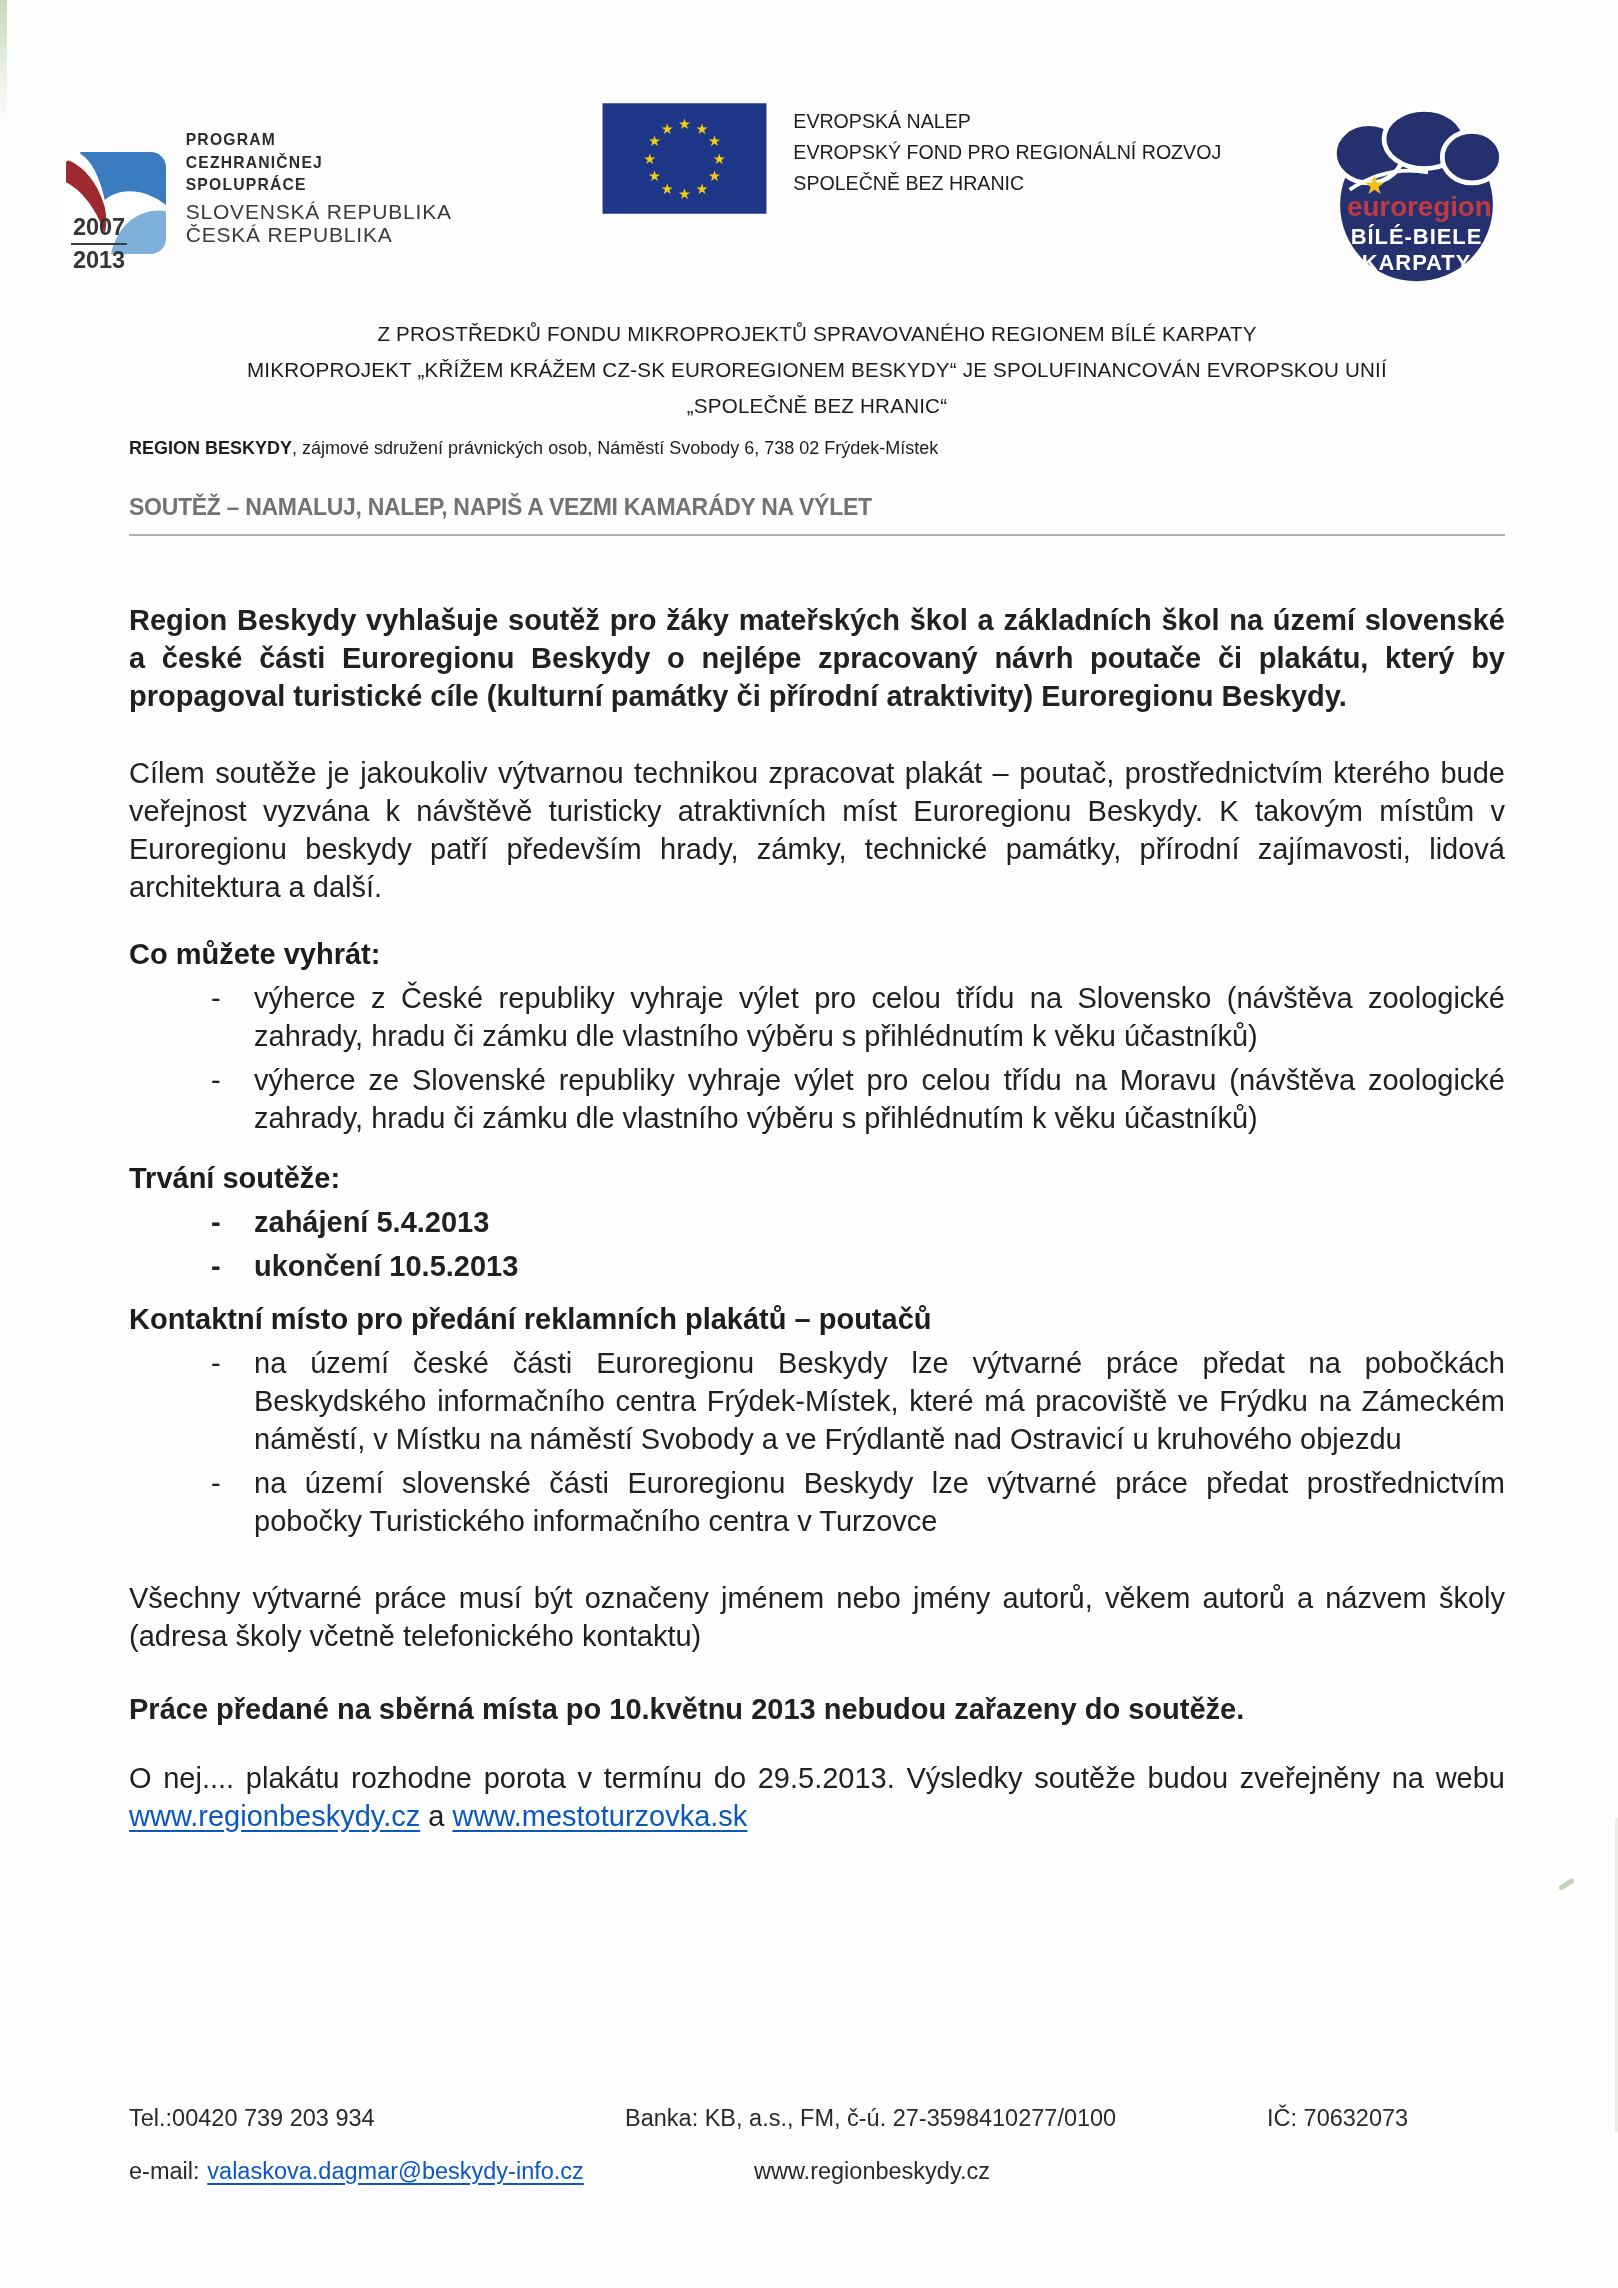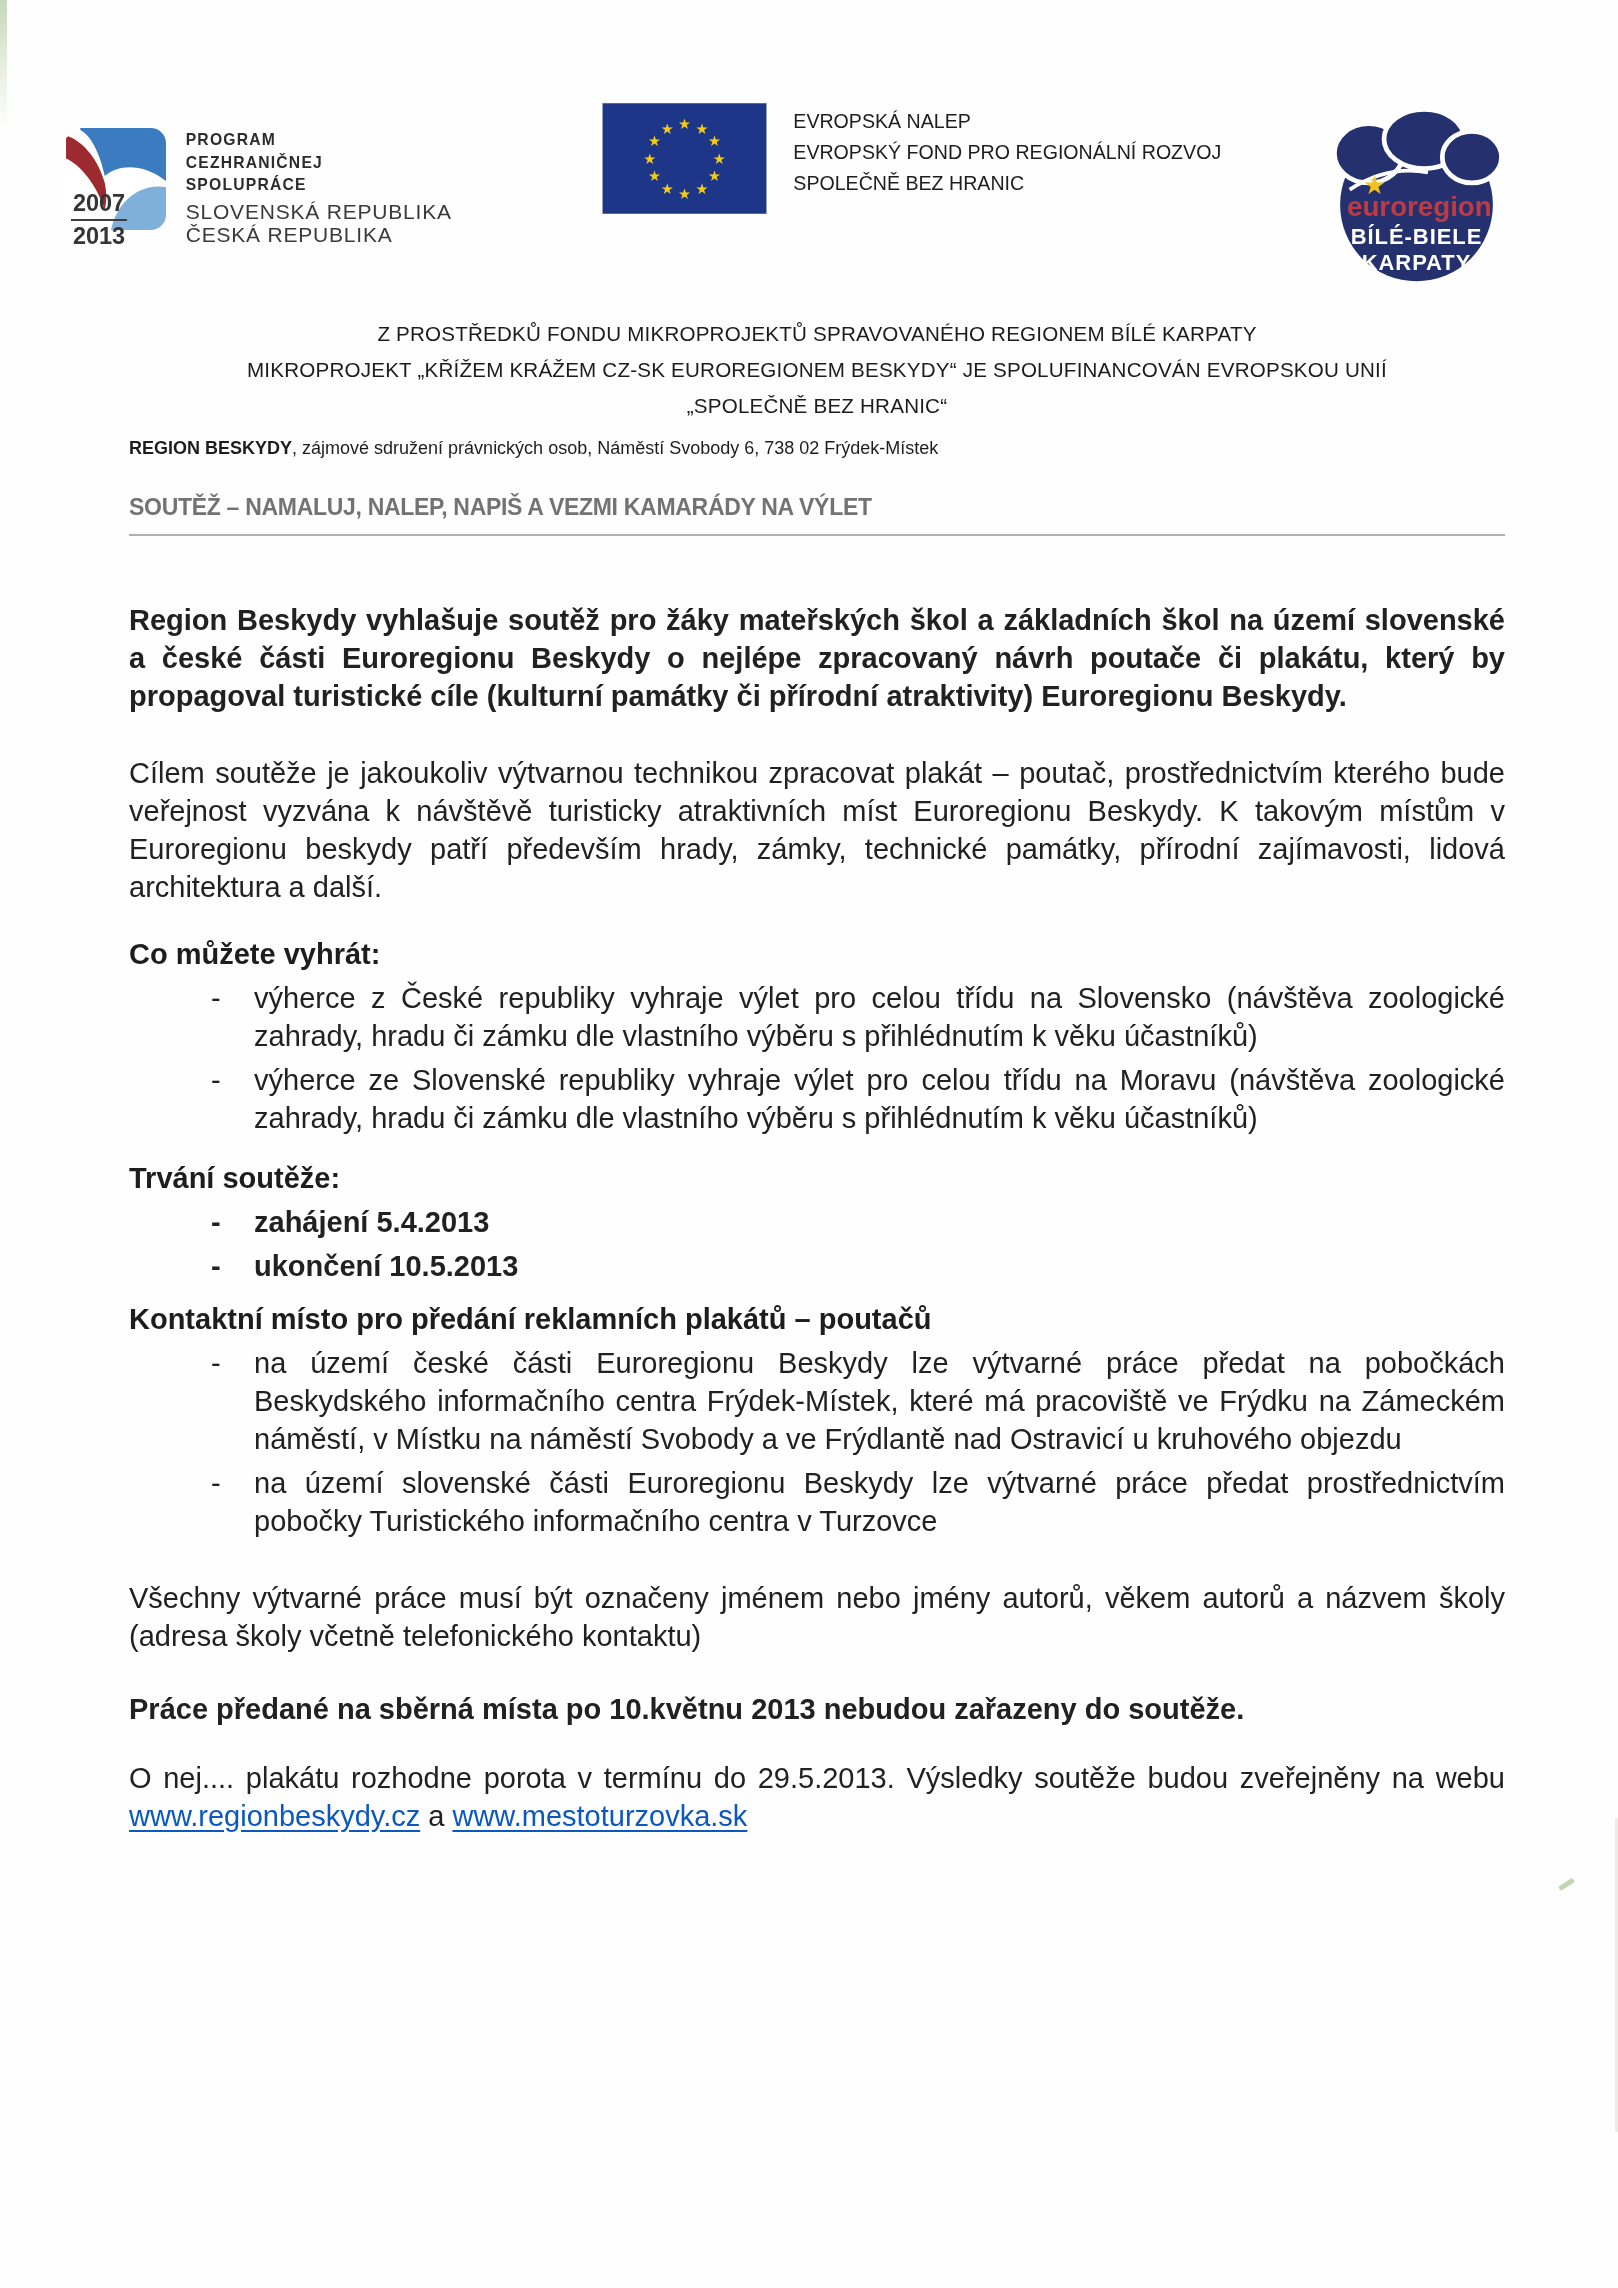--- a/index.html
+++ b/index.html
@@ -9,21 +9,21 @@
   }
   
   .artifact-tl{position:absolute;left:0;top:0;width:6.9px;height:127px;
     background:linear-gradient(180deg,#c6d8ba,#e9f0e2 55%,rgba(255,255,255,0));}
   .artifact-dash{position:absolute;left:1558px;top:1882px;width:16.7px;height:4.9px;
     background:#c3d5b5;transform:rotate(-32deg);border-radius:2px;}
   .artifact-redge{position:absolute;right:0;top:1818px;width:2.9px;height:314px;background:#edebe7;}
 
   
   .logos{position:absolute;left:64px;right:106px;top:90px;display:flex;align-items:flex-start;}
-  .program-mark-wrap{position:relative;width:106px;height:151px;margin-top:38px;}
+  .program-mark-wrap{position:relative;width:106px;height:151px;margin-top:62px;}
   .program-mark{width:102px;height:102px;display:block;}
   .program-years{position:absolute;left:6.9px;top:63px;font-weight:bold;font-size:23.5px;color:#353535;line-height:1.1;}
   .year-top{border-bottom:2.9px solid #3c3c3c;padding:0 2px 2px 2px;display:inline-block;}
   .year-bottom{padding:2.9px 2px 0 2px;}
   .program-text{margin-left:15.7px;padding-top:39px;}
   .pt-bold div{font-size:15.7px;font-weight:bold;letter-spacing:1.2px;color:#2c2c2c;line-height:22.5px;}
   .pt-reg{margin-top:4.9px;}
   .pt-reg div{font-size:21px;letter-spacing:0.8px;color:#3a3a3a;line-height:22.5px;font-weight:400;}
 
   .logo-eu{display:flex;margin-left:149px;}
@@ -192,15 +192,26 @@
     </div>
 
     <div class="para p-marking">Všechny výtvarné práce musí být označeny jménem nebo jmény autorů, věkem autorů a názvem školy (adresa školy včetně telefonického kontaktu)</div>
 
     <div class="para p-deadline">Práce předané na sběrná místa po 10.květnu 2013 nebudou zařazeny do soutěže.</div>
 
     <div class="results"><span>O nej.... plakátu rozhodne porota v termínu do 29.5.2013. Výsledky soutěže budou zveřejněny na webu </span><a class="doc-link">www.regionbeskydy.cz</a><span> a </span><a class="doc-link">www.mestoturzovka.sk</a></div>
 
   </div>
 
+  <div class="footer">
+    <div class="footer-row1">
+      <div class="f-tel">Tel.:00420 739 203 934</div>
+      <div class="f-bank">Banka: KB, a.s., FM, č-ú. 27-3598410277/0100</div>
+      <div class="f-ic">IČ: 70632073</div>
+    </div>
+    <div class="footer-row2">
+      <div class="f-email"><span>e-mail:</span><a class="doc-link">valaskova.dagmar@beskydy-info.cz</a></div>
+      <div class="f-web">www.regionbeskydy.cz</div>
+    </div>
+  </div>
 
 </div>
 
 
 </body></html>

